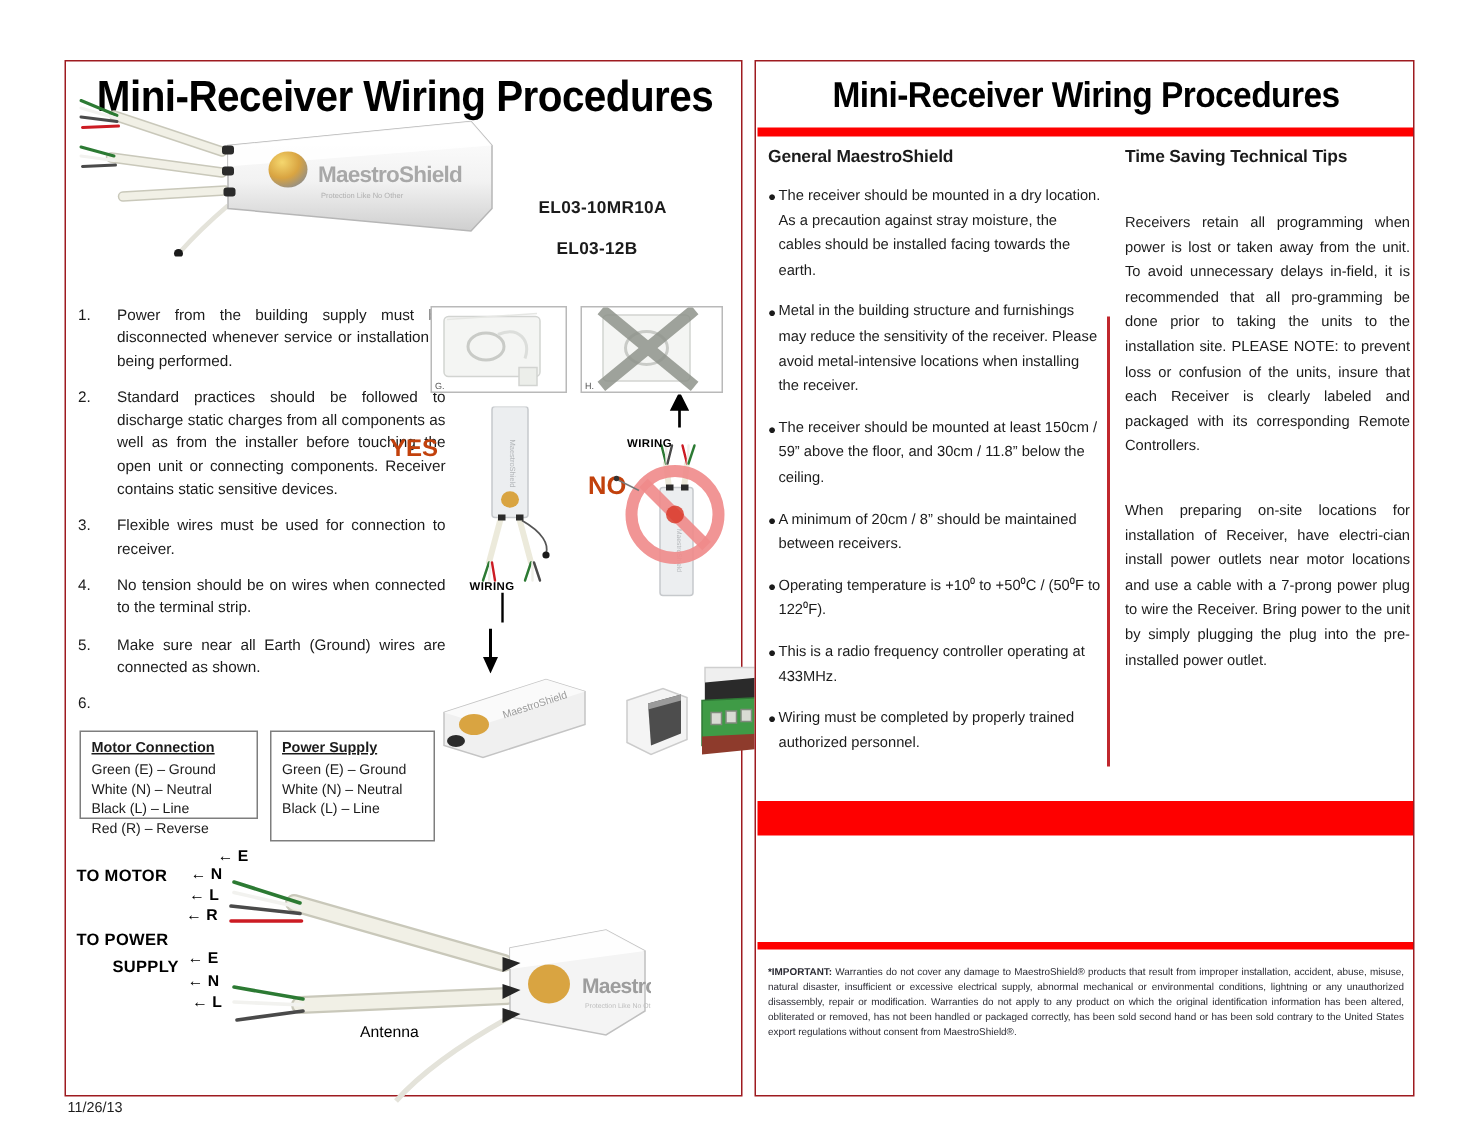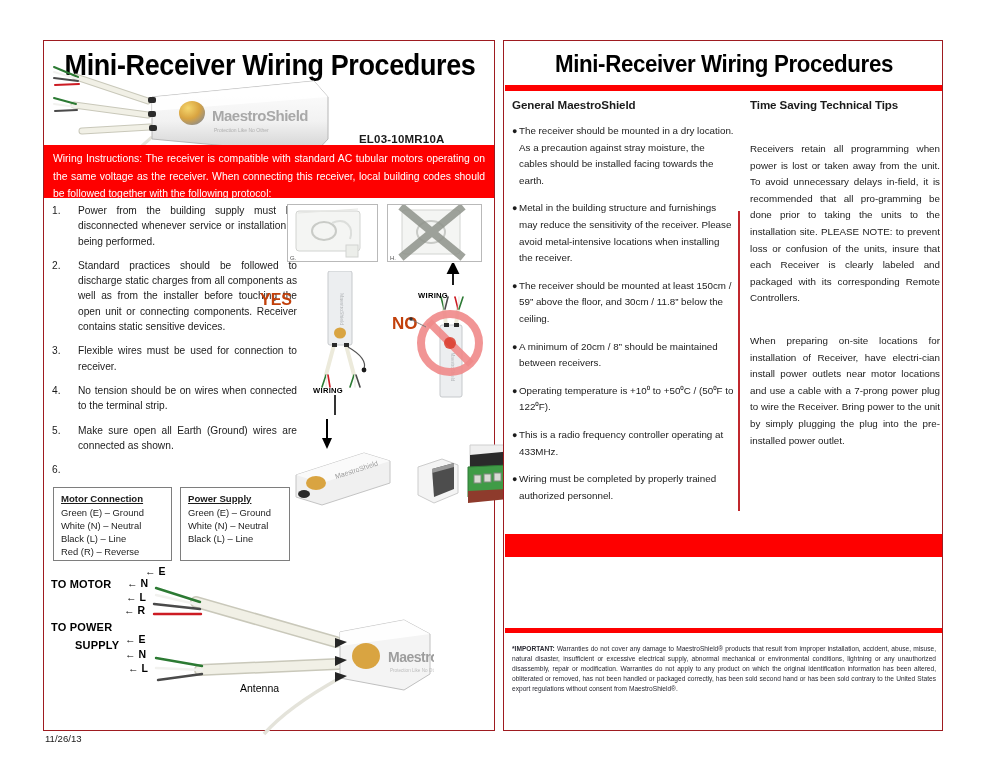--- a/index.html
+++ b/index.html
@@ -51,21 +51,21 @@
   .verdict{position:absolute;font-weight:bold;color:#c2410c;}
   #yes-label{left:216px;top:250px;font-size:16px;}
   #no-label{left:348px;top:273px;font-size:17px;}
 
   .wiring-cap{position:absolute;font-weight:bold;font-size:7.6px;letter-spacing:.3px;color:#000;}
   #wiring-cap-yes{left:269px;top:345px;}
   #wiring-cap-no{left:374px;top:250px;}
 
   
   .wire-table{position:absolute;border:1px solid #7e7e7e;box-sizing:border-box;background:#fff;padding:5px 7px;}
-  #tbl-motor{left:9px;top:446px;width:119px;height:74px;}
+  #tbl-motor{left:9px;top:446px;width:119px;height:59px;}
   #tbl-power{left:136px;top:446px;width:110px;height:74px;}
   .wt-head{font-weight:bold;font-size:9.6px;text-decoration:underline;margin-bottom:2px;color:#1b1b1b;}
   .wt-row{font-size:9.4px;line-height:13px;color:#1b1b1b;}
 
   
   .to-label{position:absolute;font-weight:bold;font-size:11px;color:#000;letter-spacing:.2px;}
   #to-motor{left:7px;top:537px;}
   #to-power{left:7px;top:580px;}
   #to-power-2{left:31px;top:598px;}
   .term{position:absolute;font-weight:bold;font-size:10.5px;color:#000;white-space:nowrap;}
@@ -158,42 +158,41 @@
       <text x="162" y="79" font-family="Liberation Sans, sans-serif" font-size="5" fill="#b0b0b0">Protection Like No Other</text>
 
       <rect x="96" y="44" width="8" height="6" rx="2" fill="#2b2b2b"></rect>
       <rect x="96" y="58" width="8" height="6" rx="2" fill="#2b2b2b"></rect>
       <rect x="97" y="72" width="8" height="6" rx="2" fill="#2b2b2b"></rect>
     </svg>
 
     <div class="model-no" id="model-1">EL03-10MR10A</div>
     <div class="model-no" id="model-2">EL03-12B</div>
 
-    <div id="wiring-banner">Wiring Instructions: The  receiver is compatible with standard  AC tubular motors operating on the same voltage as the receiver.  When connecting this receiver, local building codes should be followed together with the following protocol:</div>
 
     <div id="steps">
       <div class="step">
         <div class="step-num">1.</div>
         <div class="step-txt">Power from the building supply must be disconnected whenever service or installation is being performed.</div>
       </div>
       <div class="step">
         <div class="step-num">2.</div>
         <div class="step-txt">Standard practices should be followed to discharge static charges from all components as well as from the installer before touching the open unit or connecting components.  Receiver contains static sensitive devices.</div>
       </div>
       <div class="step">
         <div class="step-num">3.</div>
         <div class="step-txt">Flexible wires must be used for connection to receiver.</div>
       </div>
       <div class="step">
         <div class="step-num">4.</div>
         <div class="step-txt">No tension should be on wires when connected to the terminal strip.</div>
       </div>
       <div class="step">
         <div class="step-num">5.</div>
-        <div class="step-txt">Make sure open all Earth (Ground) wires are connected as shown.</div>
+        <div class="step-txt">Make sure near all Earth (Ground) wires are connected as shown.</div>
       </div>
       <div class="step">
         <div class="step-num">6.</div>
       </div>
     </div>
 
     <div class="sample-box" id="box-g">
       <svg width="89" height="56" viewBox="0 0 89 56">
         <rect x="8" y="6" width="64" height="40" rx="3" fill="#f4f5f3" stroke="#d2d4d1"></rect>
         <ellipse cx="36" cy="26" rx="12" ry="9" fill="none" stroke="#c9cbc7" stroke-width="2"></ellipse>

